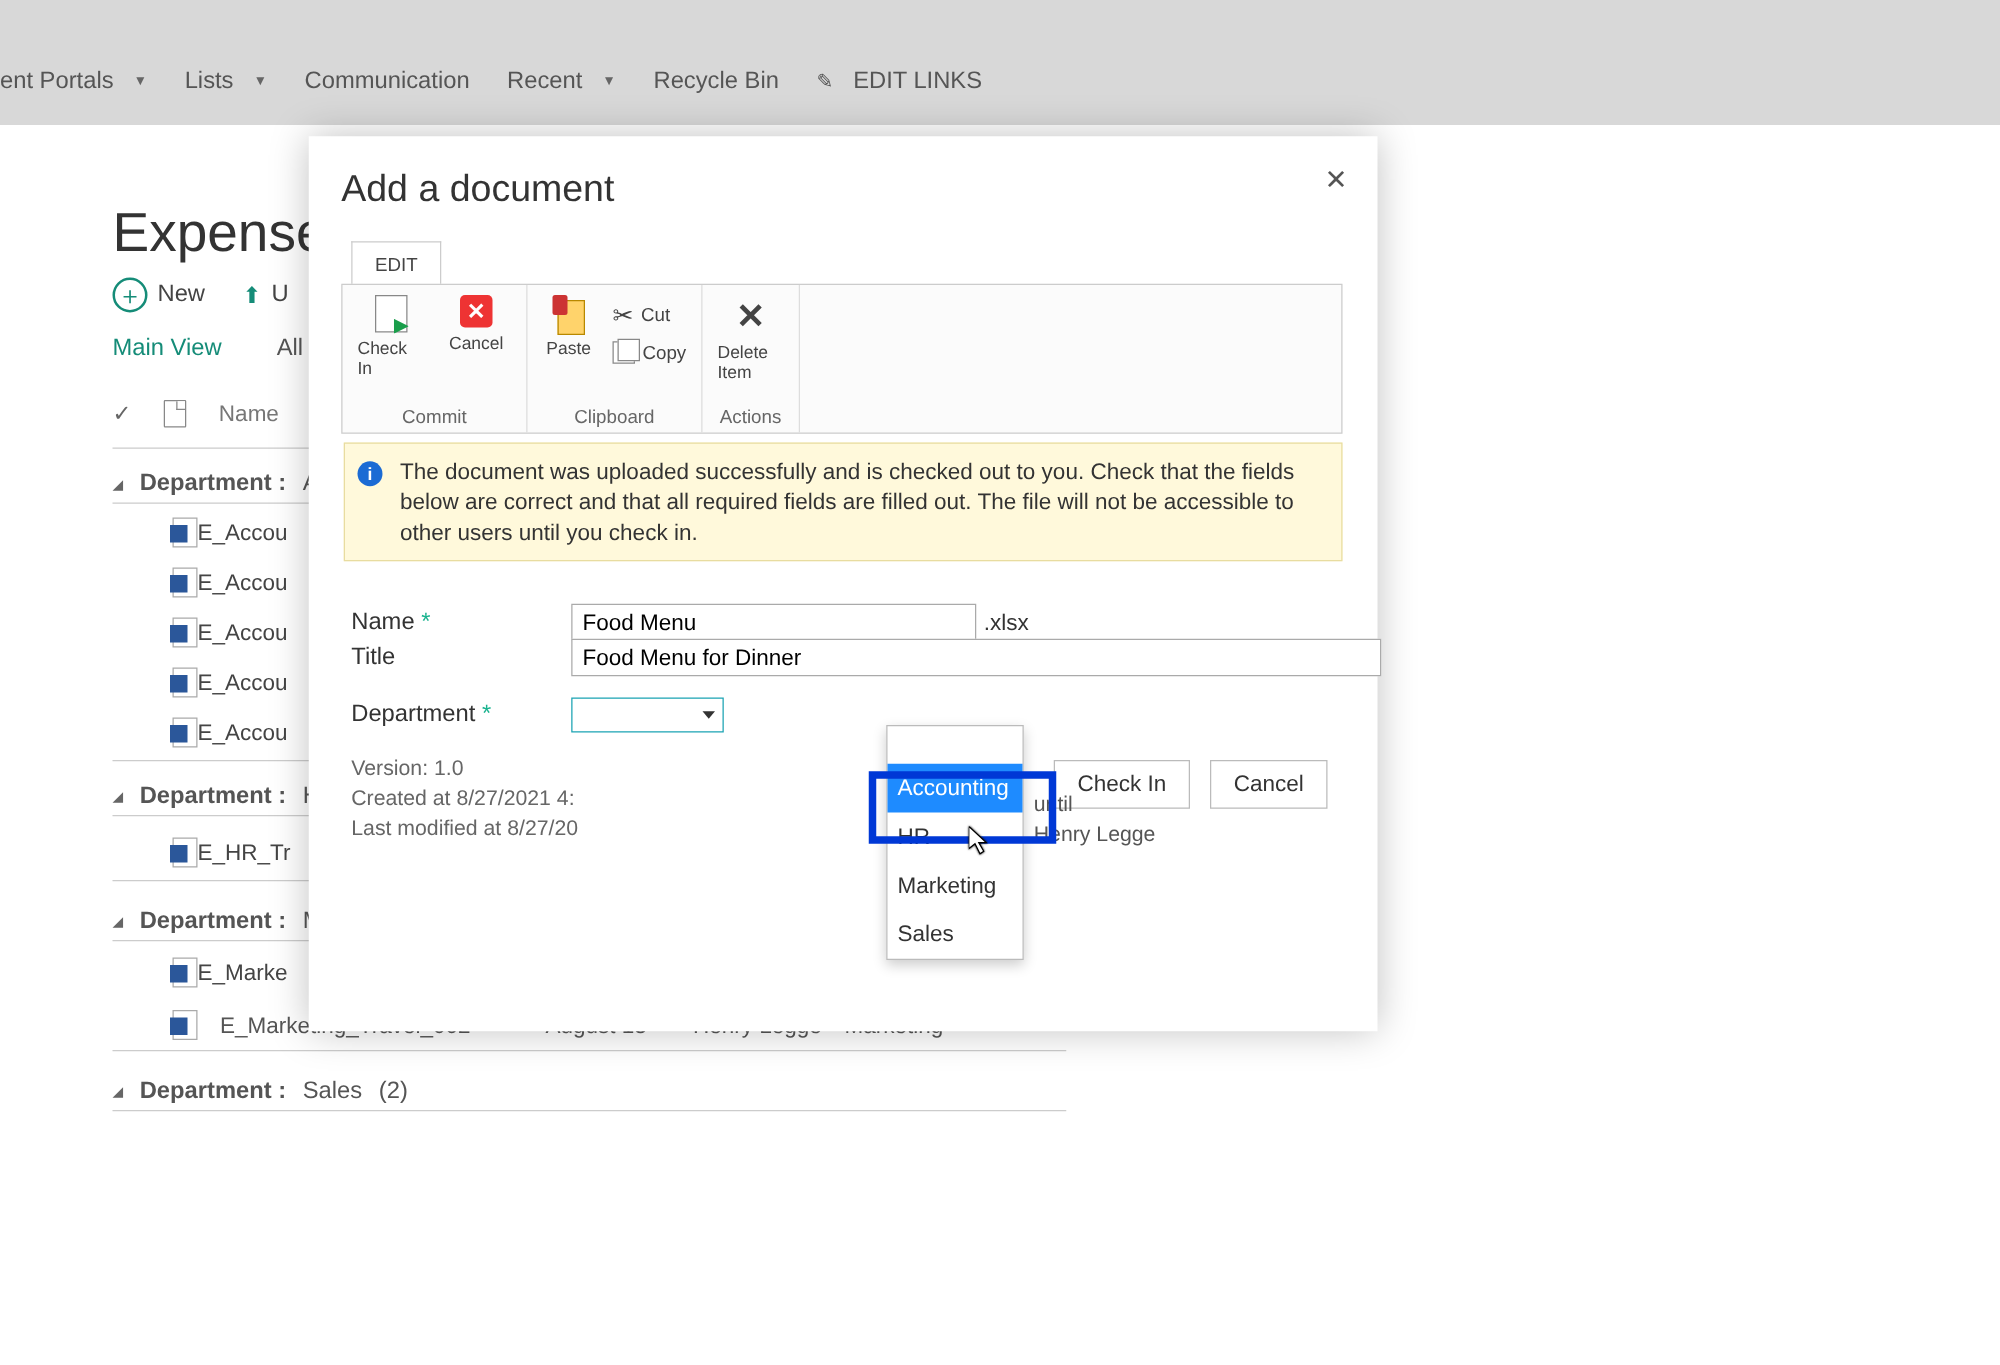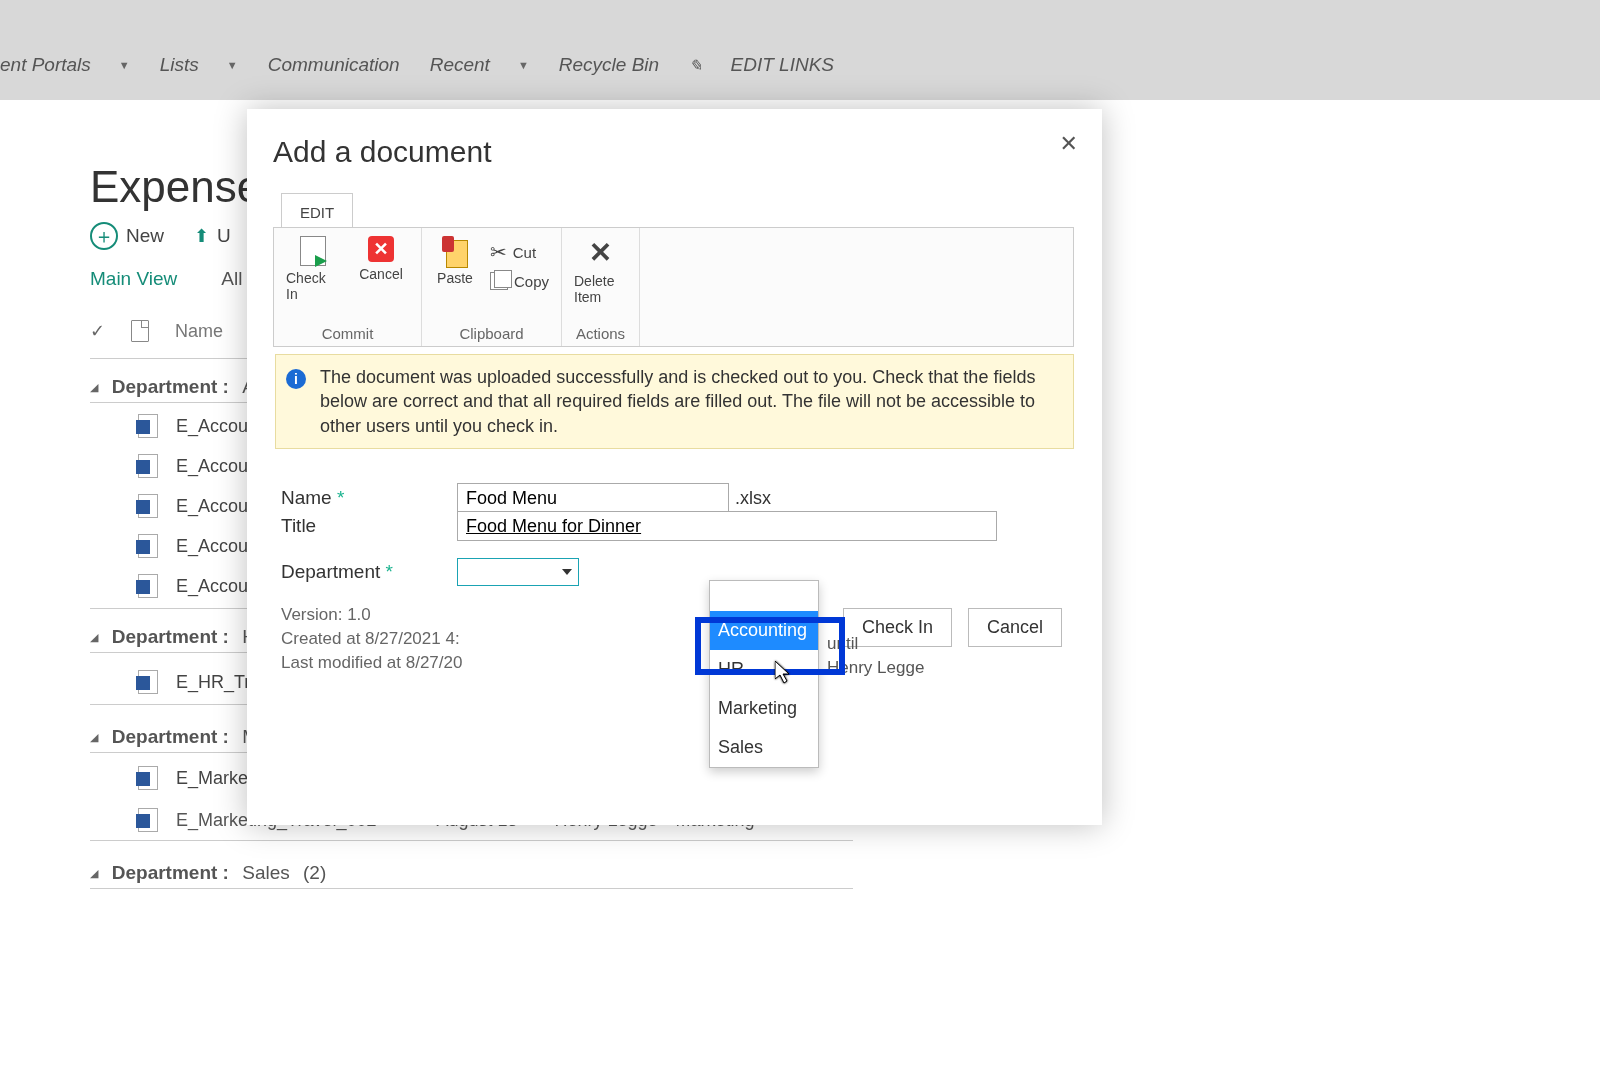--- a/index.html
+++ b/index.html
@@ -1,37 +1,37 @@
 <!DOCTYPE html>
 <html><head>
 <meta charset="utf-8">
 <style>
 * { box-sizing: border-box; margin: 0; padding: 0; font-family: "Segoe UI", Arial, sans-serif; }
 body { background: #d8d8d8; width: 1600px; height: 1092px; overflow: hidden; position: relative; }
 .topnav { position: absolute; top: 40px; left: 0; right: 0; height: 50px; display: flex; align-items: center; gap: 30px; padding: 0 0 0 0; color: #555; font-size: 19px; }
-.topnav .nitem { display: flex; align-items: center; gap: 28px; cursor: pointer; font-style: italic; }
+.topnav .nitem { display: flex; align-items: center; gap: 16px; cursor: pointer; }
 .chev { font-size: 11px; color: #666; }
 .pencil { font-size: 16px; color: #555; }
 .white-bg { position: absolute; left: 0; right: 0; top: 100px; bottom: 0; background: #fff; }
 .page-title { position: absolute; left: 90px; top: 162px; font-size: 44px; font-weight: 300; color: #333; }
 .toolbar { position: absolute; left: 90px; top: 222px; display: flex; align-items: center; gap: 30px; }
 .plus-circ { width: 28px; height: 28px; border: 2px solid #158c78; border-radius: 50%; display: inline-flex; align-items: center; justify-content: center; color: #158c78; font-size: 20px; }
 .new-btn { display: flex; align-items: center; gap: 8px; color: #444; font-size: 19px; cursor: pointer; }
 .up-ic { color: #158c78; font-size: 18px; }
 .views { position: absolute; left: 90px; top: 268px; display: flex; gap: 44px; font-size: 19px; }
 .views .active { color: #158c78; }
 .views .other { color: #555; }
 .thead { position: absolute; left: 90px; top: 320px; display: flex; align-items: center; gap: 26px; color: #777; font-size: 18px; }
 .thead .chk { color: #666; }
 .file-ic { width: 18px; height: 22px; border: 1.5px solid #888; border-radius: 1px; display: inline-block; position: relative; }
 .file-ic::after { content:""; position:absolute; top:0; right:0; width:6px; height:6px; border-left:1.5px solid #888; border-bottom:1.5px solid #888; background:#fff; }
 .grp { position: absolute; left: 90px; color: #555; font-size: 19px; display:flex; align-items:center; gap:4px;}
 .grp .tri { font-size: 11px; color: #666; }
 .grp b { font-weight: 600; color:#555;}
-.doc-row { position: absolute; left: 138px; display: flex; align-items: center; gap: 18px; color: #444; font-size: 18px; }
+.doc-row { position: absolute; left: 138px; display: flex; align-items: center; color: #444; font-size: 18px; }
 .word-ic { width: 20px; height: 24px; background: linear-gradient(#fff,#fff); border: 1px solid #aaa; position: relative; display:inline-block;}
 .word-ic::before { content:""; position:absolute; left:-3px; top:5px; width:14px; height:14px; background:#2b579a; }
 .ellips { color:#666; letter-spacing:2px; font-weight:bold; }
 .sep { position:absolute; left:90px; width:763px; height:1px; background:#ccc; }
 .revealed-row { position:absolute; left:138px; top:808px; display:flex; align-items:center; gap:18px; color:#555; font-size:18px;}
 .revealed-row .col { min-width: 100px; }
 .modal-mask { position:absolute; inset:0; }
 .modal { position: absolute; left: 247px; top: 109px; width: 855px; height: 716px; background: #fff; box-shadow: 0 0 30px rgba(0,0,0,.25); }
 .modal-close { position:absolute; top: 22px; right: 24px; font-size: 22px; color:#555; cursor:pointer; }
 .modal-title { position: absolute; left: 26px; top: 26px; font-size: 30px; font-weight: 300; color: #333; }
@@ -51,23 +51,23 @@
 .ic-cut { font-size:20px; }
 .ic-copy { font-size:16px; position:relative; width:18px; height:18px; border:1px solid #888; background:#fff;}
 .ic-copy::after{content:"";position:absolute;left:3px;top:-3px;width:16px;height:16px;border:1px solid #888;background:#fff;}
 .ic-delete { font-size:28px; font-weight:bold; }
 .info-bar { position:absolute; left: 28px; top: 245px; right: 28px; background:#fff9db; border:1px solid #e8dca0; padding: 10px 12px 10px 44px; color:#333; font-size: 18px; line-height:1.35;}
 .info-i { position:absolute; left:10px; top:14px; width:20px; height:20px; border-radius:50%; background:#1b6bd4; color:#fff; font-weight:bold; display:flex; align-items:center; justify-content:center; font-size:14px;}
 .form-row { position:absolute; left: 34px; display:flex; align-items:center; gap: 0; }
 .flabel { font-size: 19px; color:#333; width: 176px; }
 .req { color:#1bb38f; }
 .finput { border:1px solid #aaa; height: 30px; font-size: 18px; padding: 2px 8px; }
-.fname { width: 272px; }
+.fname { width: 324px; }
 .fext { margin-left: 6px; font-size:18px; color:#333;}
-.ftitle { width: 540px; text-decoration: underline; }
+.ftitle { width: 648px; }
 .fselect { width: 122px; height: 28px; border:1px solid #1aa3b3; background:#fff; position:relative; cursor:pointer;}
 .fselect::after { content:""; position:absolute; right:6px; top:10px; border-left:5px solid transparent; border-right:5px solid transparent; border-top:6px solid #333;}
 .meta { position:absolute; left: 34px; font-size: 17px; color:#666; }
 .btn { border:1px solid #bbb; background:#fff; padding: 8px 18px; font-size: 18px; color:#333; cursor:pointer;}
 .btn-row { position:absolute; right: 40px; top: 499px; display:flex; gap:16px; }
 .dropdown { position:absolute; left: 462px; top: 471px; width: 110px; background:#fff; border:1px solid #bbb; box-shadow: 0 4px 10px rgba(0,0,0,.2); z-index: 20;}
 .dropdown .opt { padding: 9px 8px; font-size: 18px; color:#333; cursor:pointer;}
 .dropdown .opt.blank { height: 30px; }
 .dropdown .opt.sel { background:#1e8bff; color:#fff; }
 .hl-box { position:absolute; left: 448px; top: 508px; width: 150px; height: 58px; border: 6px solid #0038d6; z-index: 30; pointer-events:none;}

